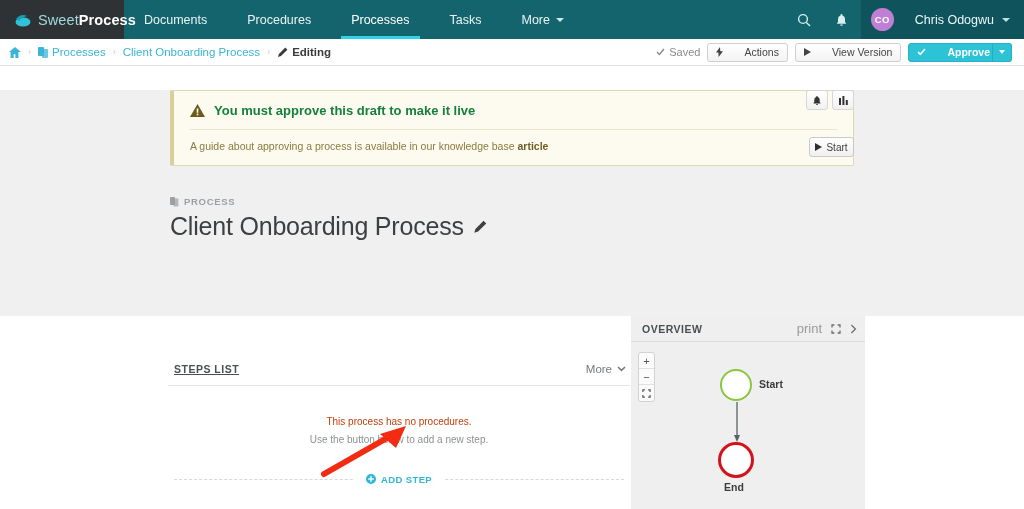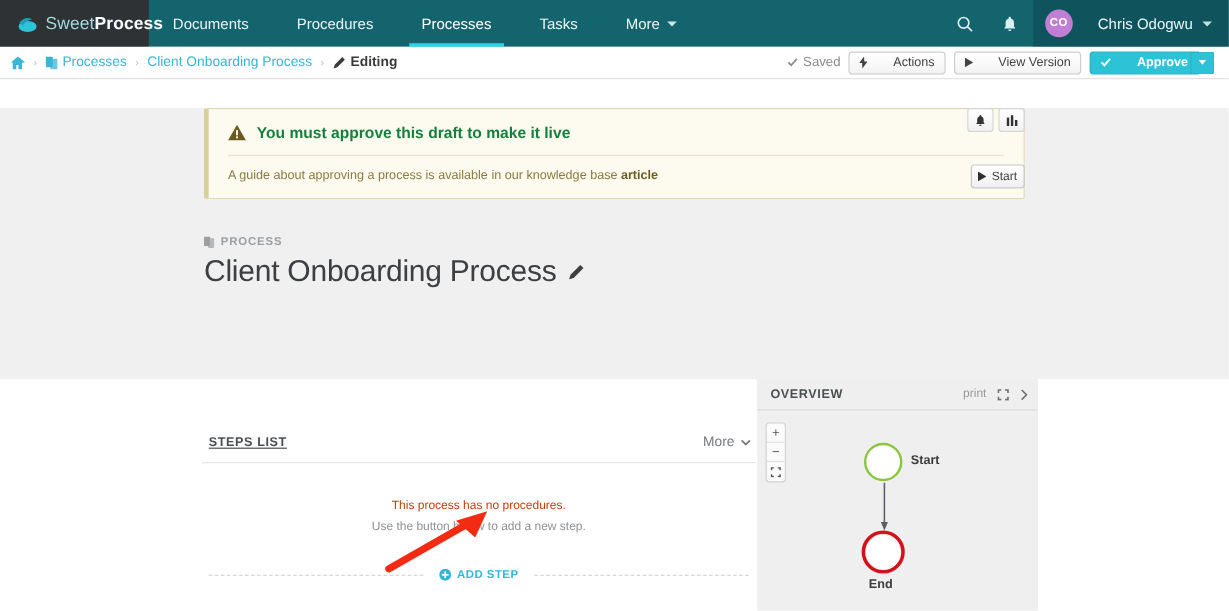--- a/index.html
+++ b/index.html
@@ -214,21 +214,21 @@
   }
   .ov-head {
     height: 26px;
     display: flex; align-items: center;
     padding: 0 8px 0 11px;
     border-bottom: 1px solid #dcdcdc;
     background: #efefef;
   }
   .ov-title { font-size: 10.5px; font-weight: 700; color: #4a4f52; letter-spacing: .5px; }
   .ov-tools { margin-left: auto; display: flex; align-items: center; gap: 9px; }
-  .ov-print { font-size: 10px; color: #9a9a9a; cursor: pointer; }
+  .ov-print { font-size: 13px; color: #9a9a9a; cursor: pointer; }
   .ov-icon { color: #6e6e6e; cursor: pointer; display: flex; }
 
   .zoom-ctrls {
     position: absolute; left: 7px; top: 36px;
     width: 17px;
     border: 1px solid #d2d2d2; border-radius: 3px;
     background: #fbfbfb; overflow: hidden;
   }
   .zoom-btn {
     height: 16px; display: flex; align-items: center; justify-content: center;

